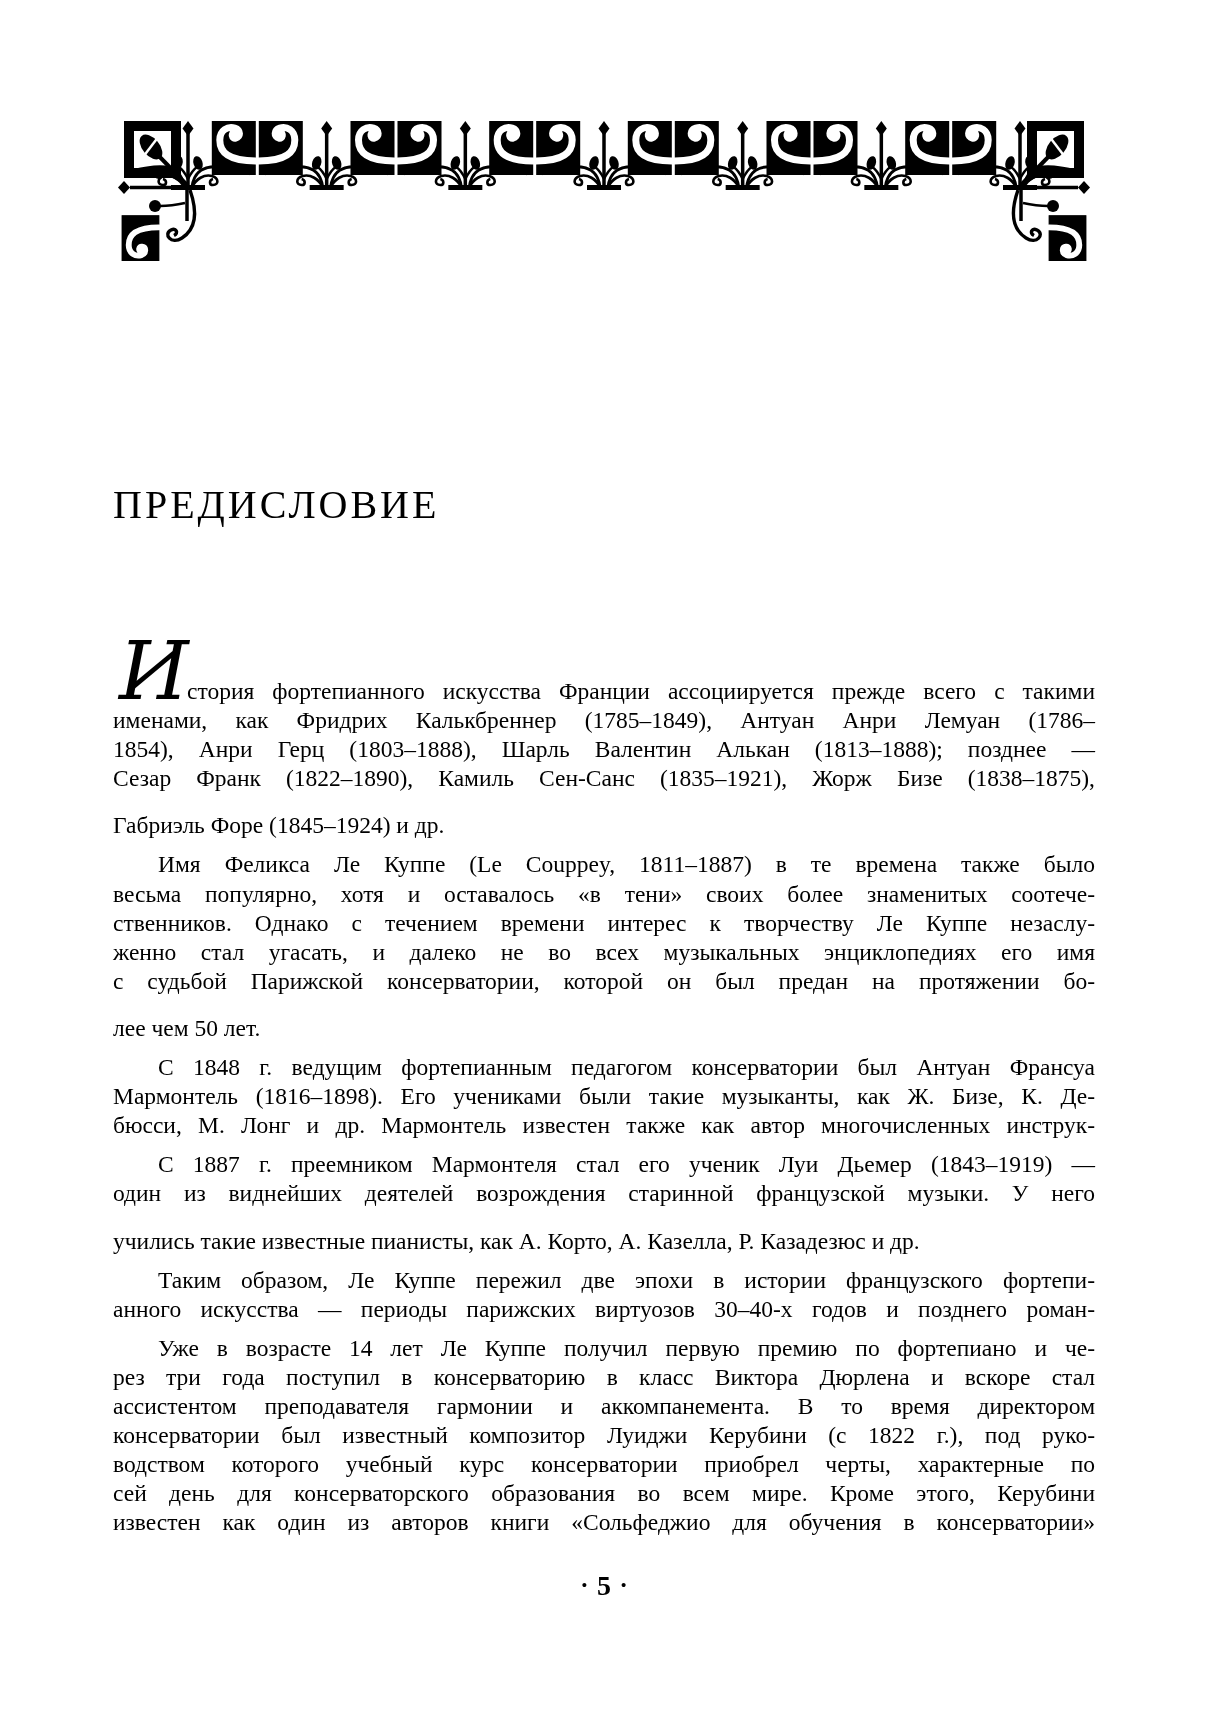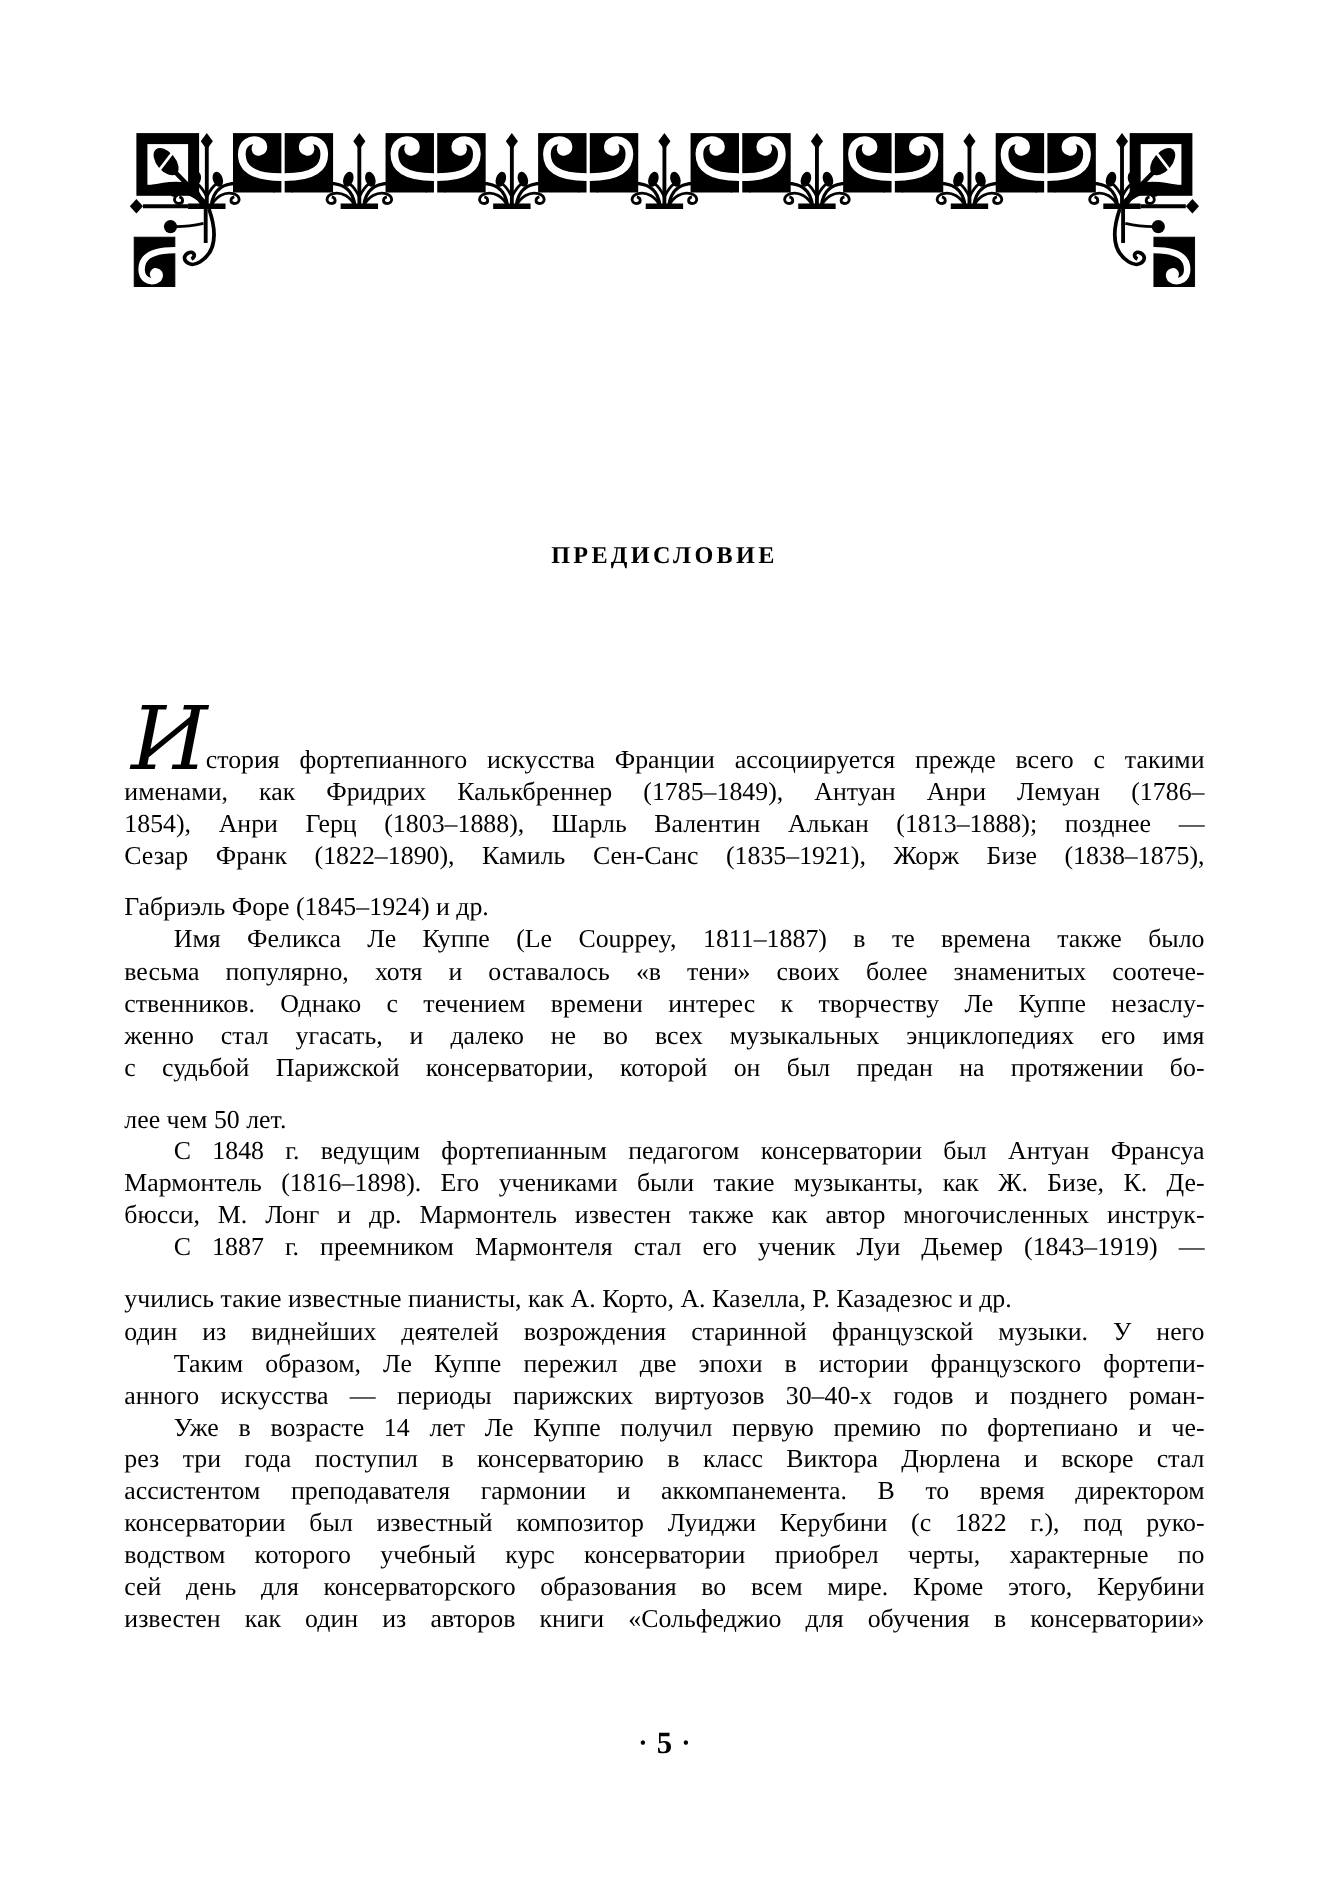--- a/index.html
+++ b/index.html
@@ -6,30 +6,30 @@
   .page {
     position:relative; width:1211px; height:1713px;
     background:#ffffff; color:#000; overflow:hidden;
     font-family:"Liberation Serif","DejaVu Serif",serif;
     margin:0 auto;
   }
   .ornament { position:absolute; left:118px; top:121px; width:972px; height:140px; }
   .ornament svg { display:block; width:100%; height:100%; }
   .title {
     position:absolute; left:113px; top:486px; width:982px;
-    text-align:center; font-weight:700; font-size:22px; line-height:38px;
+    text-align:left; font-weight:400; font-size:40px; line-height:38px;
     letter-spacing:3px; font-family:"Liberation Serif",serif;
   }
   .body-text {
     position:absolute; left:113px; top:677px; width:982px;
     font-size:23.5px; line-height:29.1px;
   }
   .line { text-align:justify; text-align-last:justify; }
   .line.final { text-align-last:left;margin-top:18px; }
-  .para.indent .line:first-child { text-indent:45px; }
+  .para.indent .line:first-child { text-indent:45px;margin-top:10px; }
   .dc-line { position:relative; padding-left:74px; }
   .dropcap {
     position:absolute; left:6px; top:-45px;
     font-family:"DejaVu Serif",serif; font-style:italic; font-weight:400;
     font-size:80px; line-height:1;
   }
   .pager {
     position:absolute; left:113px; top:1570px; width:982px;
     text-align:center; font-weight:700; font-size:28px;
     font-family:"Liberation Serif",serif;
@@ -126,22 +126,22 @@
         <div class="line">с судьбой Парижской консерватории, которой он был предан на протяжении бо-</div>
         <div class="line final">лее чем 50 лет.</div>
       </div>
       <div class="para indent">
         <div class="line">С 1848 г. ведущим фортепианным педагогом консерватории был Антуан Франсуа</div>
         <div class="line">Мармонтель (1816–1898). Его учениками были такие музыканты, как Ж. Бизе, К. Де-</div>
         <div class="line">бюсси, М. Лонг и др. Мармонтель известен также как автор многочисленных инструк-</div>
       </div>
       <div class="para indent">
         <div class="line">С 1887 г. преемником Мармонтеля стал его ученик Луи Дьемер (1843–1919) —</div>
+        <div class="line">один из виднейших деятелей возрождения старинной французской музыки. У него</div>
         <div class="line final">учились такие известные пианисты, как А. Корто, А. Казелла, Р. Казадезюс и др.</div>
-        <div class="line">один из виднейших деятелей возрождения старинной французской музыки. У него</div>
       </div>
       <div class="para indent">
         <div class="line">Таким образом, Ле Куппе пережил две эпохи в истории французского фортепи-</div>
         <div class="line">анного искусства — периоды парижских виртуозов 30–40-х годов и позднего роман-</div>
       </div>
       <div class="para indent">
         <div class="line">Уже в возрасте 14 лет Ле Куппе получил первую премию по фортепиано и че-</div>
         <div class="line">рез три года поступил в консерваторию в класс Виктора Дюрлена и вскоре стал</div>
         <div class="line">ассистентом преподавателя гармонии и аккомпанемента. В то время директором</div>
         <div class="line">консерватории был известный композитор Луиджи Керубини (с 1822 г.), под руко-</div>

